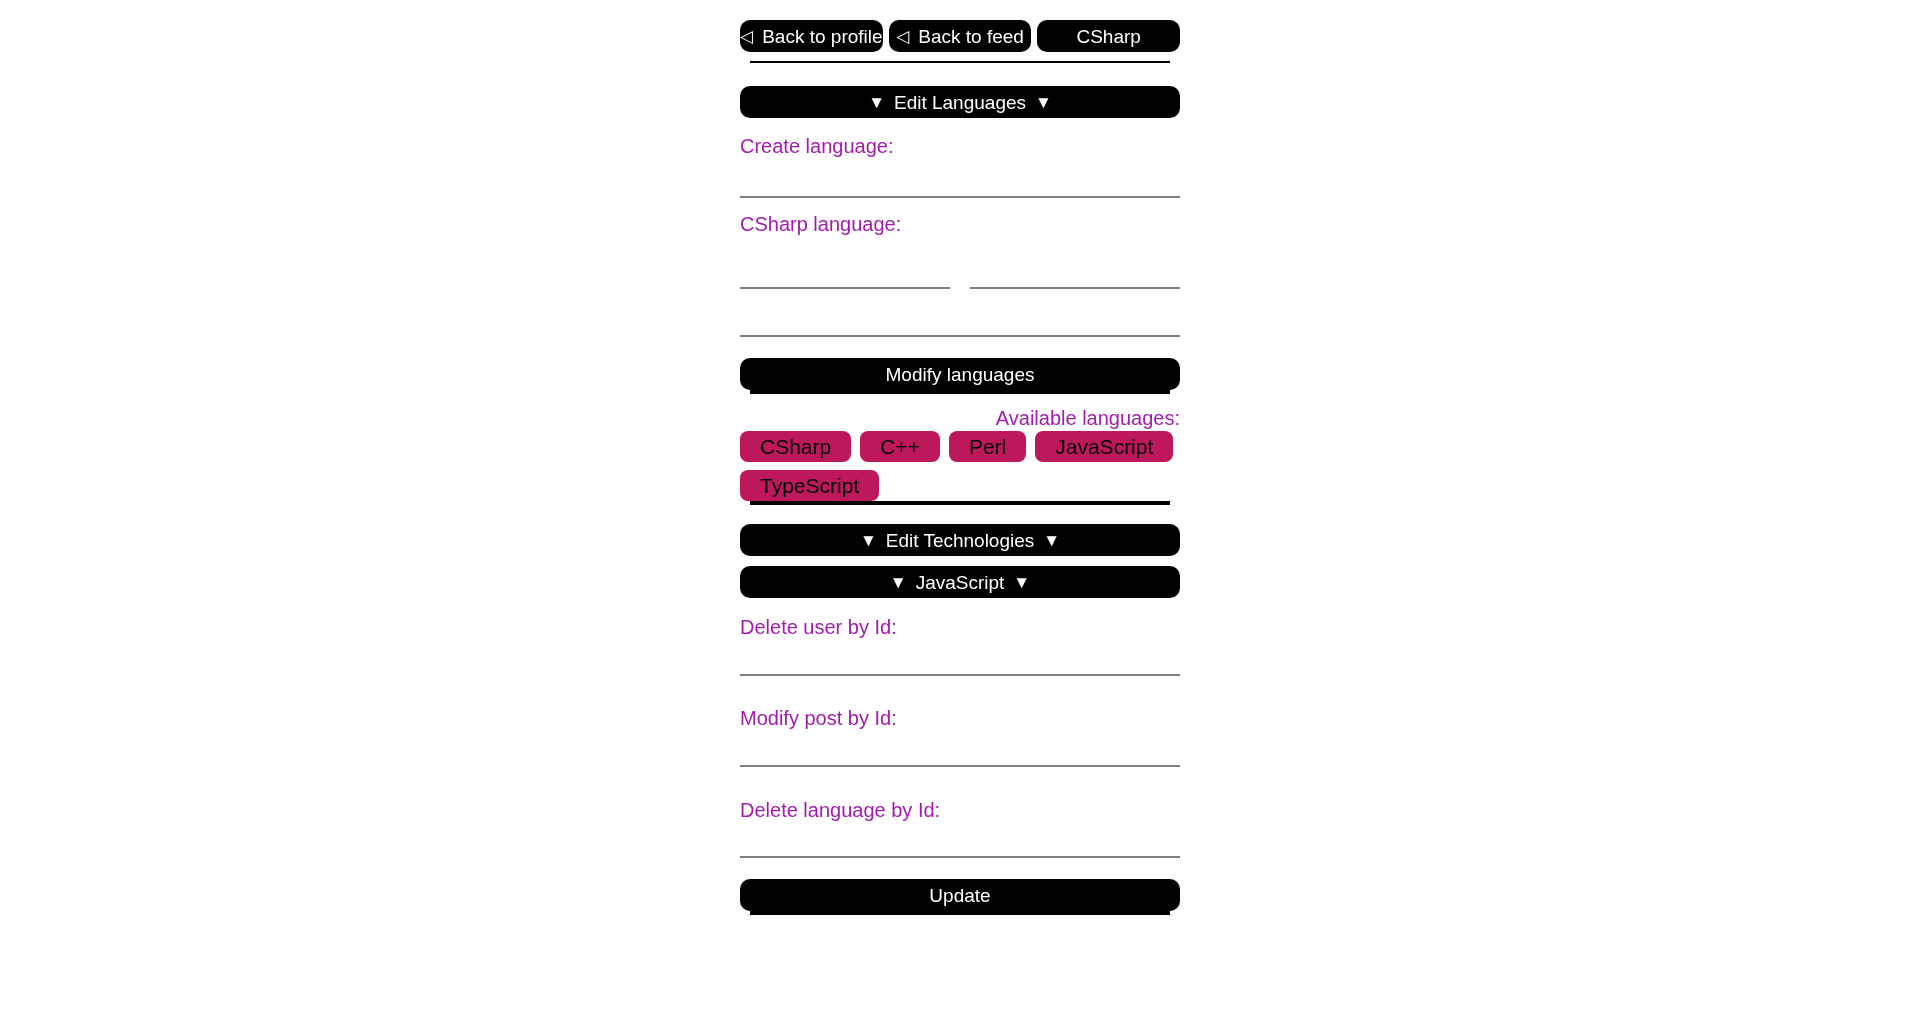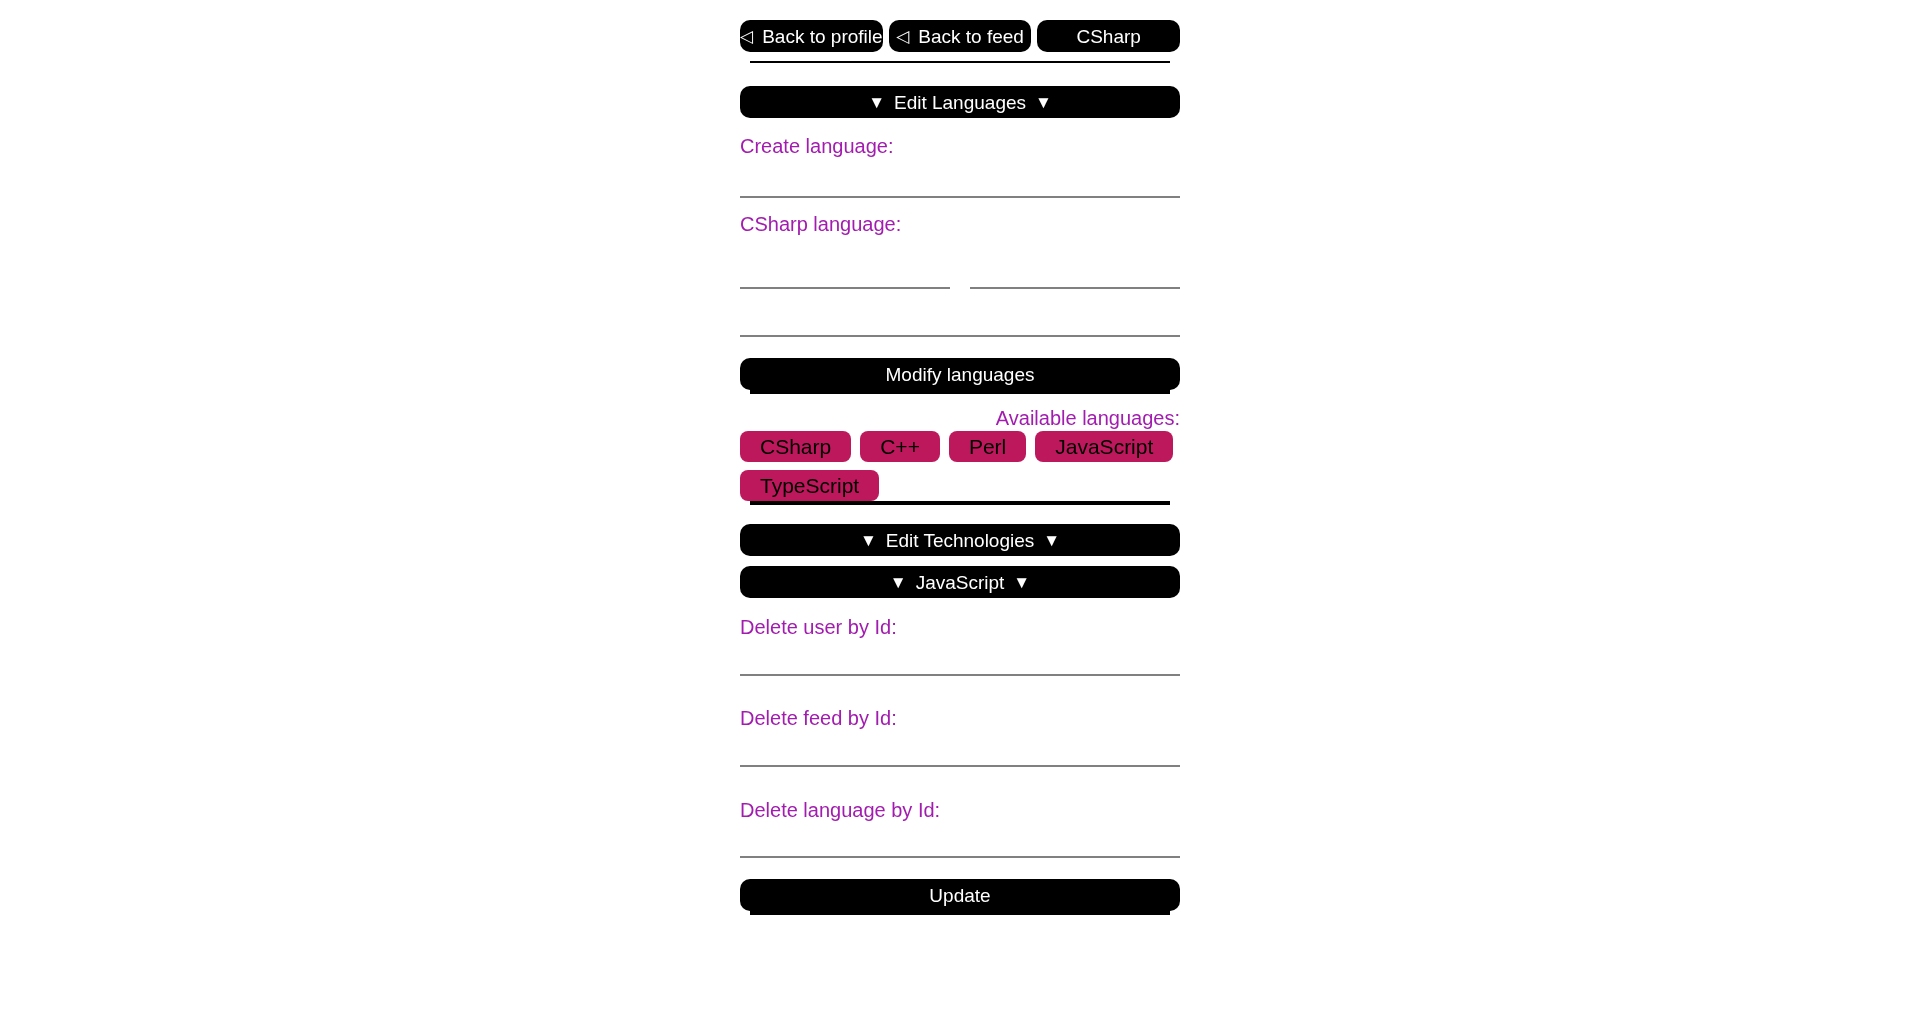--- a/index.html
+++ b/index.html
@@ -174,21 +174,21 @@
 
   <button class="btn mt-toggle-del">
     <span class="tri">▼</span>
     <span>JavaScript</span>
     <span class="tri">▼</span>
   </button>
 
   <label class="field-label lbl-deluser">Delete user by Id:</label>
   <input class="uinput h-deluser" type="text" value="" style="">
 
-  <label class="field-label lbl-delpost">Delete feed by Id:</label>
+  <label class="field-label lbl-delpost">Modify post by Id:</label>
   <input class="uinput h-delpost" type="text" value="" style="">
 
   <label class="field-label lbl-delcomment">Delete language by Id:</label>
   <input class="uinput h-delcomment" type="text" value="" style="">
 
   <button class="btn mt-delete-btn">
     <span>Update</span>
   </button>
 
   <hr class="rule thick mt-hr-bottom">

